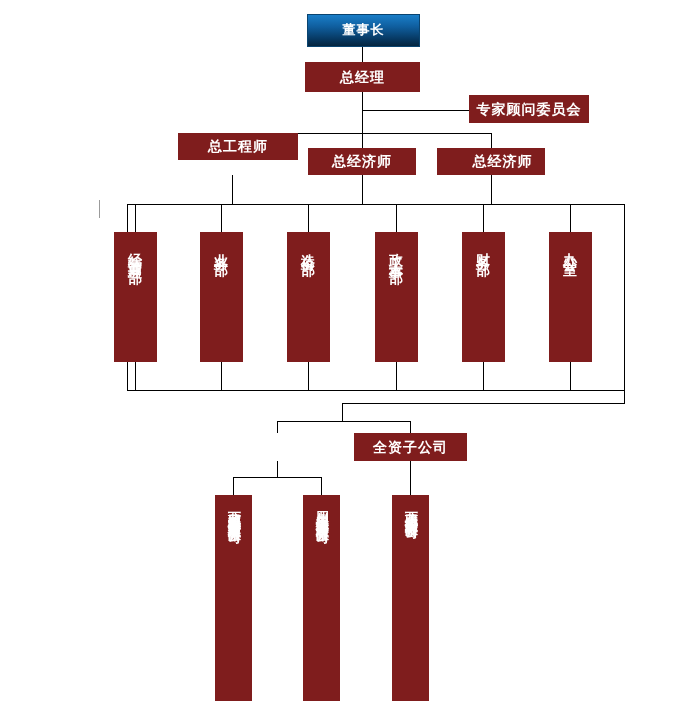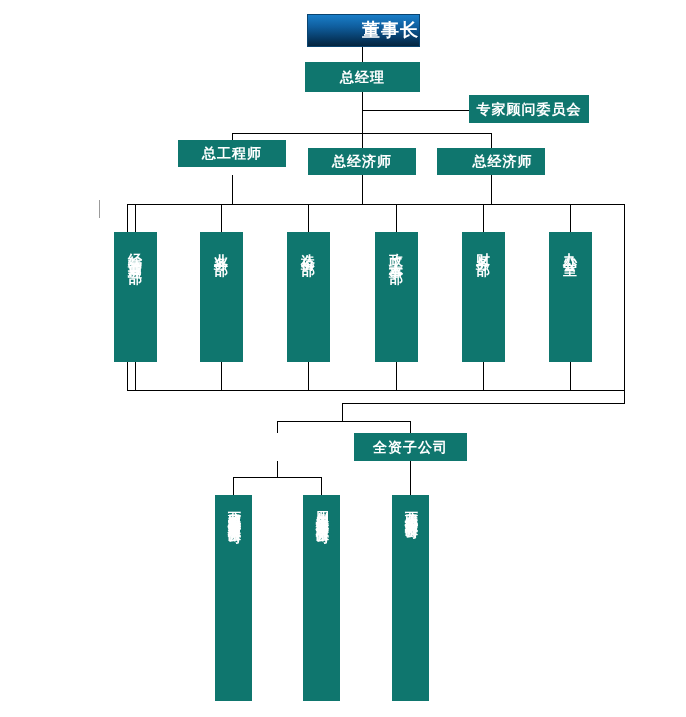--- a/index.html
+++ b/index.html
@@ -13,40 +13,39 @@
   }
   #chart {
     position: relative;
     width: 686px;
     height: 717px;
     background: #ffffff;
     overflow: hidden;
   }
   .node {
     position: absolute;
-    background: #0f766e;
+    background: #7f1d1d;
     color: #ffffff;
     display: flex;
     align-items: center;
     justify-content: center;
     text-align: center;
     box-sizing: border-box;
     font-weight: bold;
     letter-spacing: 1px;
     line-height: 1.15;
     z-index: 3;
   }
   .node.h {
     font-size: 14px;
   }
   .node.chairman {
     background: linear-gradient(to bottom, #1a7ec8 0%, #0f5e9e 38%, #06365e 80%, #04253f 100%);
     border: 1px solid #0a4470;
-    font-size: 18px;
-    justify-content: flex-end;
+    font-size: 13px;
   }
   
   .node.v {
     writing-mode: vertical-rl;
     text-orientation: upright;
     font-size: 14px;
     letter-spacing: 3px;
     justify-content: flex-start;
     align-items: center;
     padding-top: 10px;
@@ -135,21 +134,21 @@
   </div>
 
   <div class="node h" style="left:305px; top:62px; width:115px; height:30px;">
     <span>总经理</span>
   </div>
 
   <div class="node h" style="left:469px; top:95px; width:120px; height:28px;">
     <span>专家顾问委员会</span>
   </div>
 
-  <div class="node h" style="left:178px; top:140px; width:108px; height:27px;align-items:center;">
+  <div class="node h" style="left:178px; top:133px; width:120px; height:27px;align-items:center;">
     <span>总工程师</span>
   </div>
 
   <div class="node h" style="left:308px; top:148px; width:108px; height:27px;">
     <span>总经济师</span>
   </div>
 
   <div class="node h" style="left:437px; top:148px; width:108px; height:27px;padding-left:23px;">
     <span>总经济师</span>
   </div>

